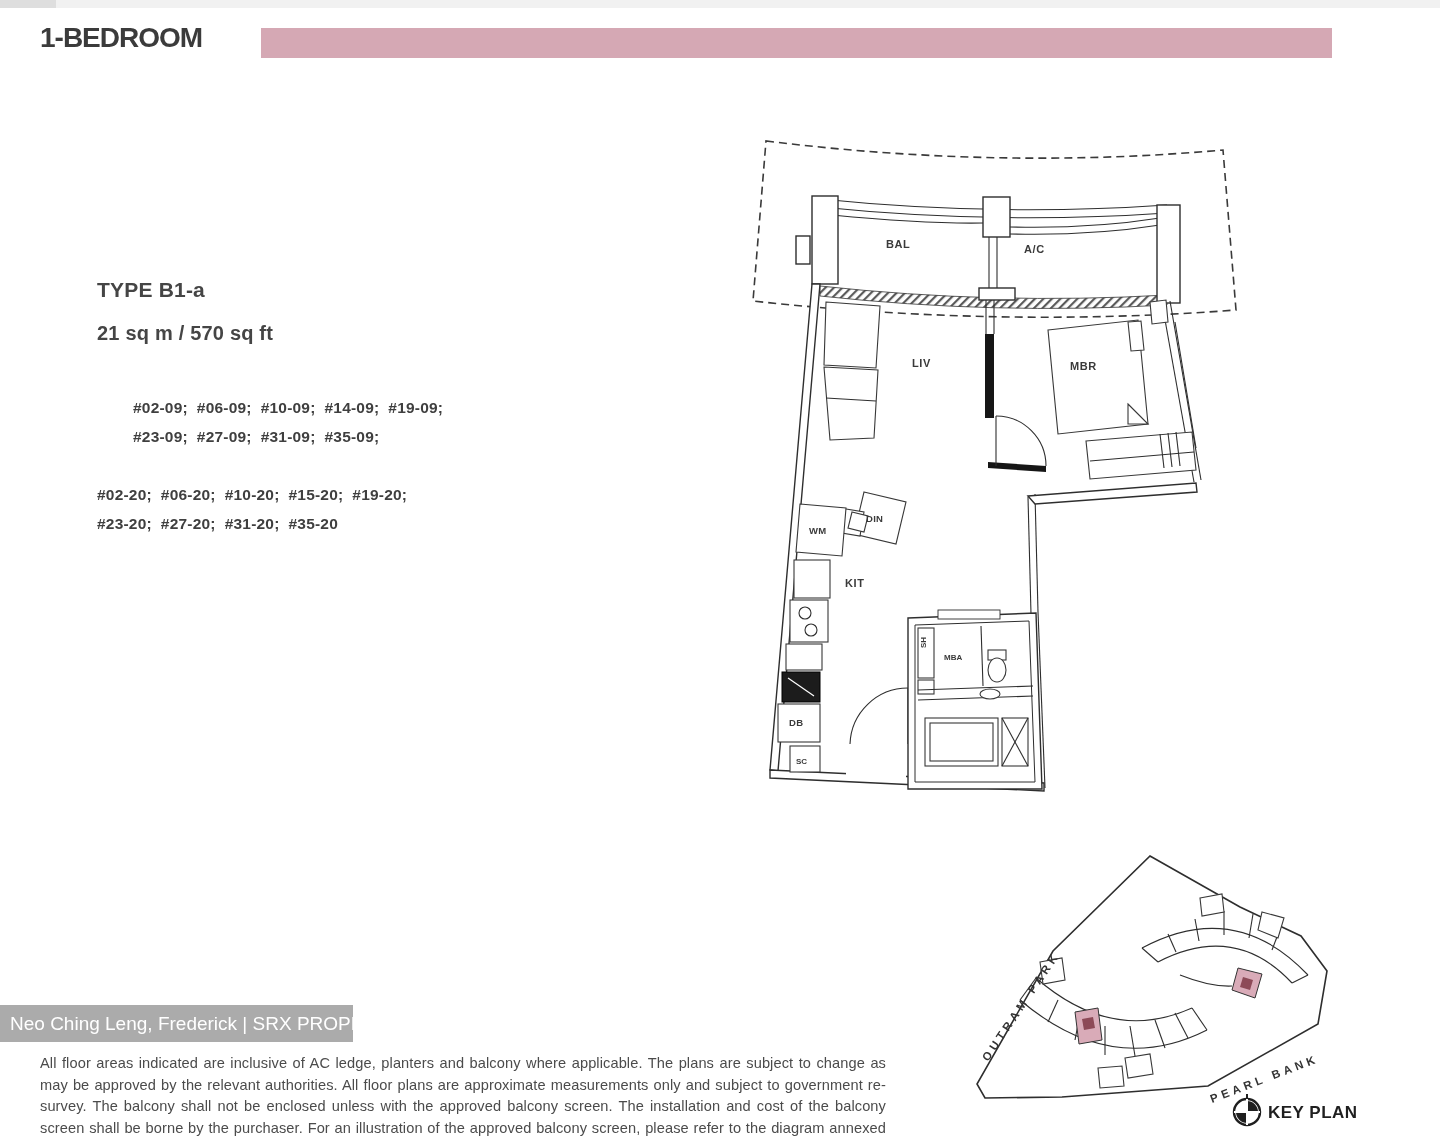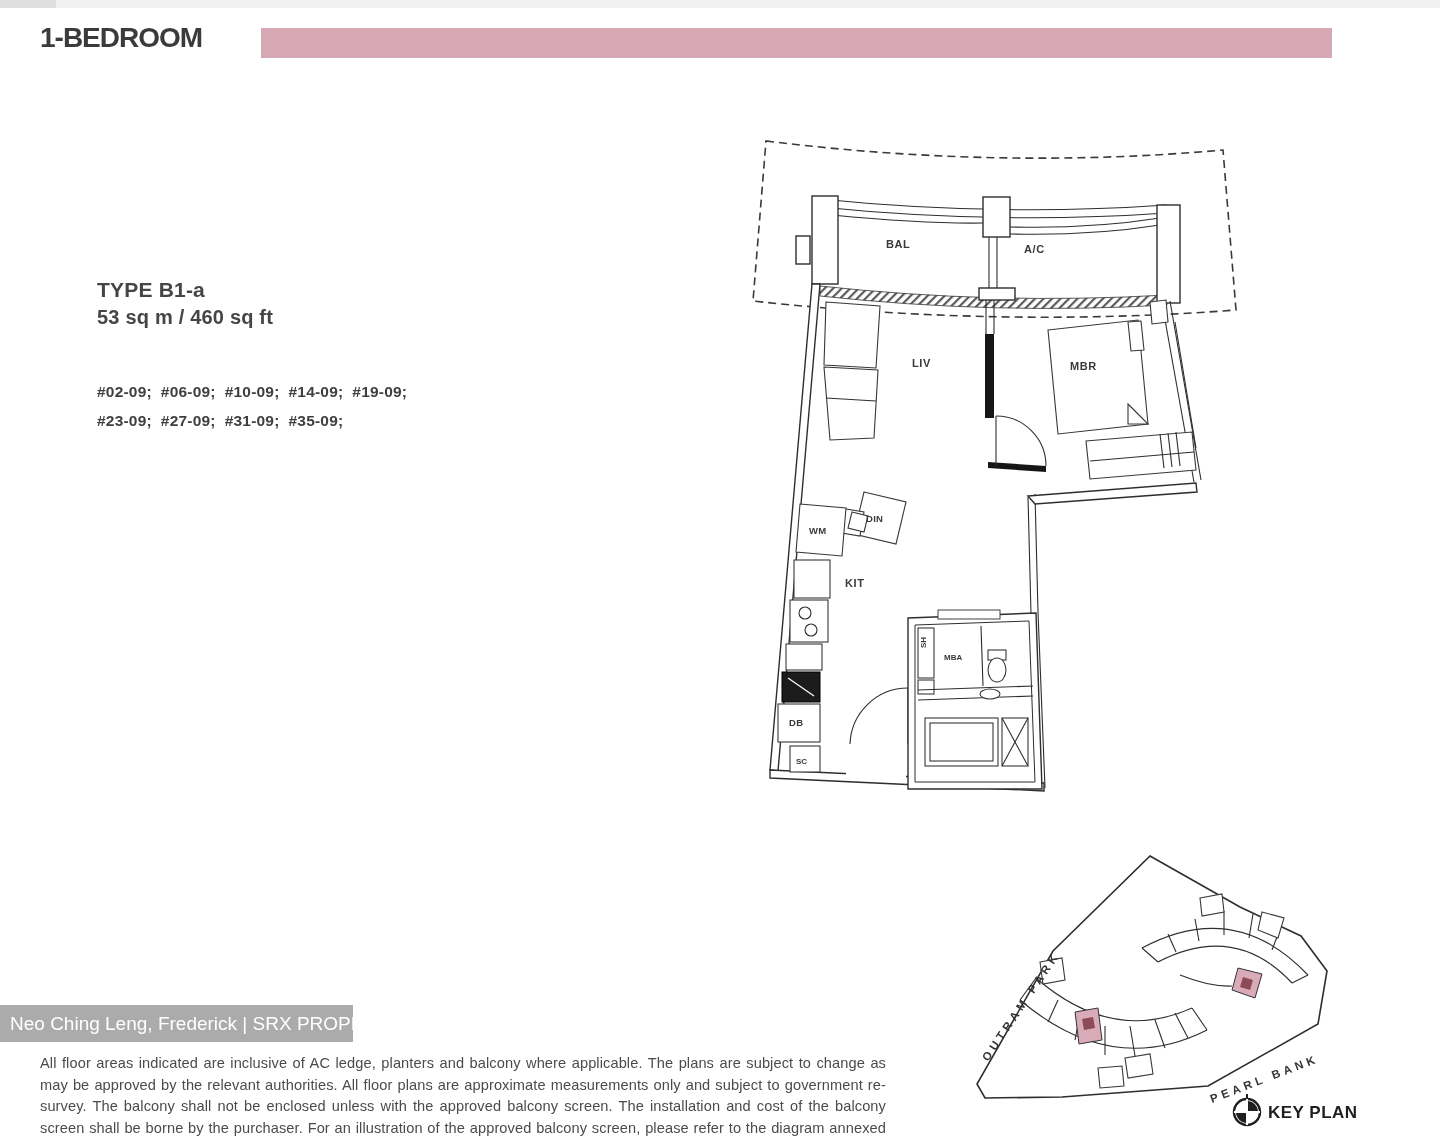--- a/index.html
+++ b/index.html
@@ -8,25 +8,25 @@
     font-family:"Liberation Sans", sans-serif;overflow:hidden;
   }
   .top-strip{position:absolute;left:0;top:0;width:1440px;height:8px;background:#f1f1f1;}
   .top-strip-dark{position:absolute;left:0;top:0;width:56px;height:8px;background:#dedede;}
   .page-title{
     position:absolute;left:40px;top:22px;margin:0;
     font-size:28px;font-weight:bold;letter-spacing:-1px;color:#3b3b3b;
   }
   .title-banner{position:absolute;left:261px;top:28px;width:1071px;height:30px;}
   .info-block{position:absolute;left:97px;top:278px;width:430px;color:#454545;}
-  .unit-type{font-size:21px;font-weight:bold;margin:0 0 4px 0;letter-spacing:0.2px;}
+  .unit-type{font-size:21px;font-weight:bold;margin:0 0 20px 0;letter-spacing:0.2px;}
   .unit-area{font-size:20px;font-weight:600;margin:0;letter-spacing:0.2px;}
   .stack-group{font-size:15.5px;font-weight:bold;color:#3f3f3f;line-height:29px;
     margin:0;white-space:pre-wrap;letter-spacing:0.2px;}
-  .stack-group.g1{margin-top:48px;}
+  .stack-group.g1{margin-top:48px;margin-left:36px;}
   .stack-group.g2{margin-top:29px;}
   .plan-svg{position:absolute;left:0;top:0;width:1440px;height:1143px;}
   .watermark{
     position:absolute;left:0;top:1005px;width:353px;height:37px;
     color:#ffffff;font-size:19px;line-height:37px;padding-left:10px;
     box-sizing:border-box;white-space:nowrap;overflow:hidden;
   }
   .disclaimer{
     position:absolute;left:40px;top:1053px;width:846px;
     font-size:14.6px;line-height:21.5px;color:#4b4b4b;font-weight:500;
@@ -47,22 +47,23 @@
 
 <div class="top-strip">
   <div class="top-strip-dark"></div>
 </div>
 
 <h1 class="page-title">1-BEDROOM</h1>
 <div class="title-banner" style="background: rgb(213, 168, 180);"></div>
 
 <div class="info-block">
   <p class="unit-type">TYPE B1-a</p>
-  <p class="unit-area">53 sq m / 460 sq ft</p>
+  <p class="unit-area">21 sq m / 570 sq ft</p>
   <p class="stack-group g1"><span>#02-09;  #06-09;  #10-09;  #14-09;  #19-09;</span><br><span>#23-09;  #27-09;  #31-09;  #35-09;</span></p>
+  <p class="stack-group g2"><span>#02-20;  #06-20;  #10-20;  #15-20;  #19-20;</span><br><span>#23-20;  #27-20;  #31-20;  #35-20</span></p>
 </div>
 
 <svg class="plan-svg" viewBox="0 0 1440 1143">
   <defs>
     <pattern id="hatch" width="6" height="6" patternUnits="userSpaceOnUse" patternTransform="rotate(45)">
       <rect width="6" height="6" fill="#ffffff"></rect>
       <line x1="1" y1="0" x2="1" y2="6" stroke="#5a5a5a" stroke-width="2.4"></line>
     </pattern>
   </defs>
 

